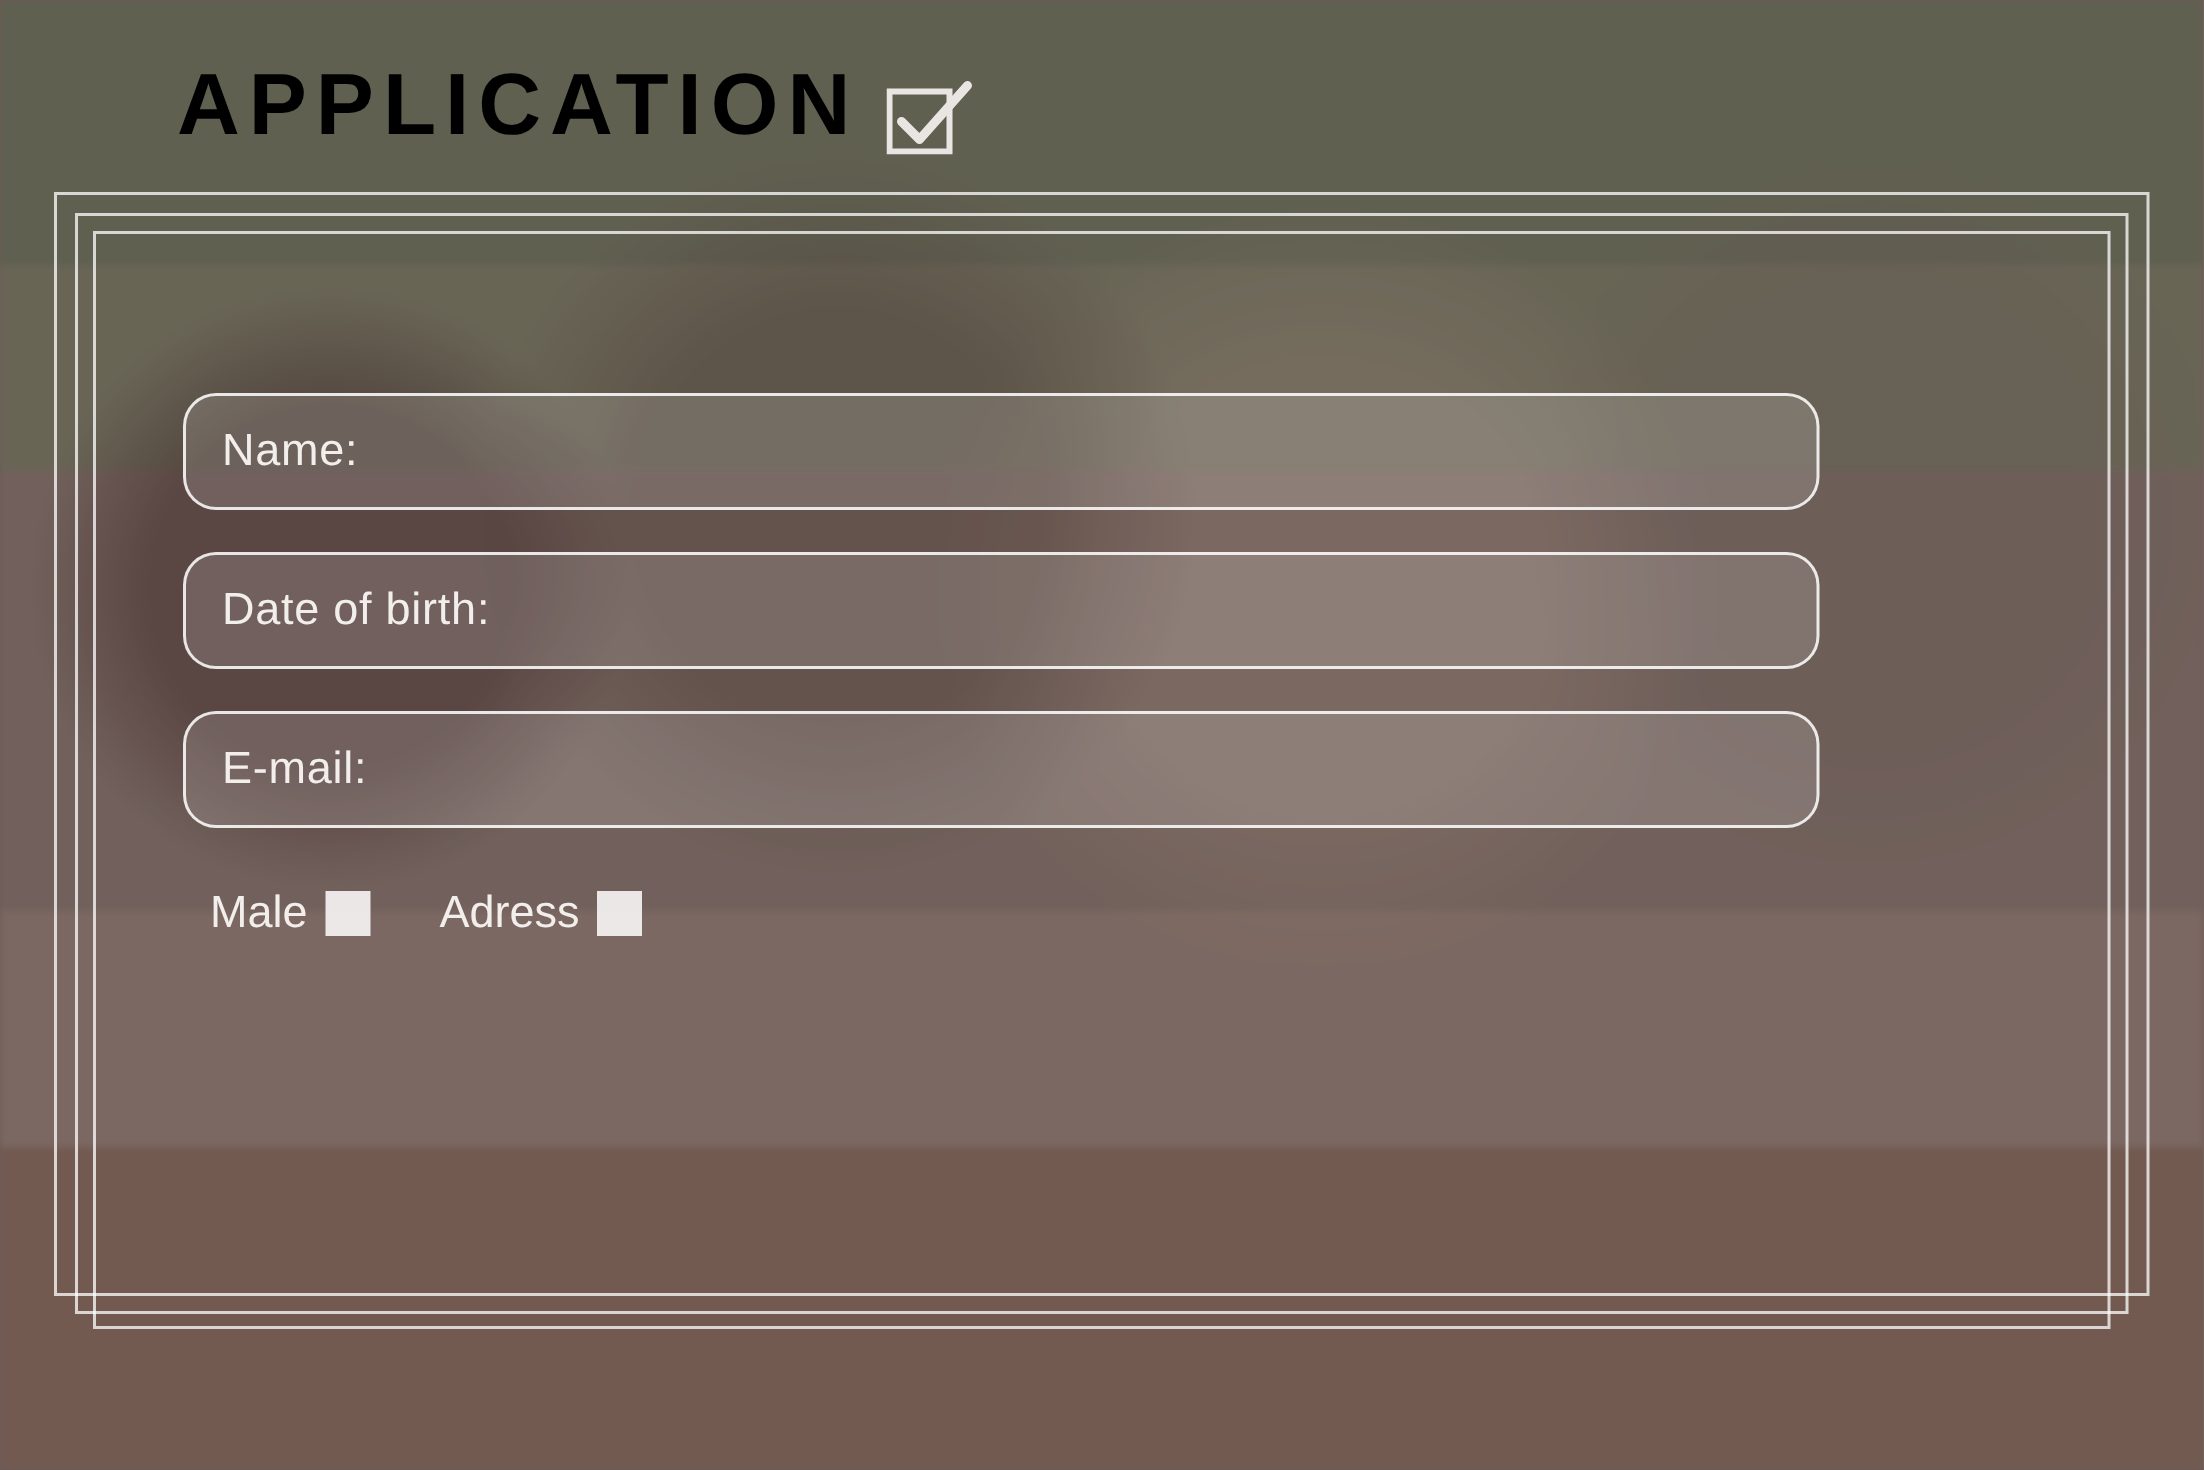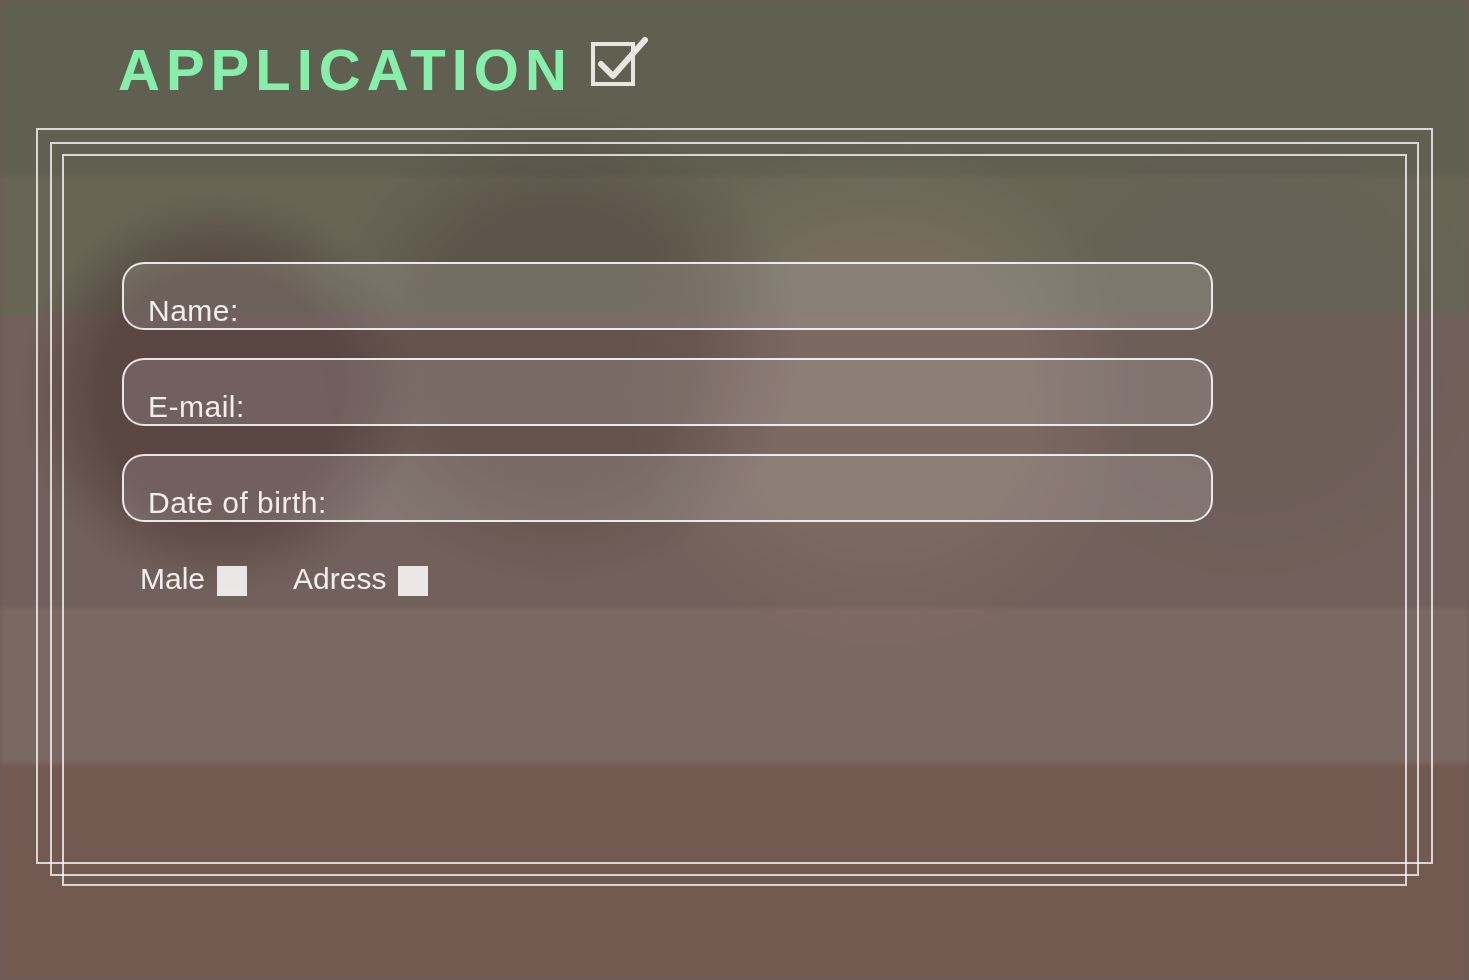--- a/index.html
+++ b/index.html
@@ -27,22 +27,22 @@
     filter: blur(2px) saturate(0.85) brightness(0.95);
   }
   .tint {
     position: absolute; inset: 0;
     background: rgba(80, 55, 55, 0.32);
   }
 
   .title {
     position: absolute;
     left: 118px; top: 36px;
-    display: flex; align-items: flex-start; gap: 18px;
-    color: #86efac;
+    display: flex; align-items: flex-end; gap: 18px;
+    color: #000000;
     font-size: 58px;
     font-weight: 700;
     letter-spacing: 6px;
     font-family: "Arial", sans-serif;
     text-transform: uppercase;
   }
   .title svg { display: block; }
 
   .frame-outer {
     position: absolute;
@@ -60,39 +60,39 @@
     border: 2px solid rgba(255,255,255,0.75);
   }
 
   .form-area {
     position: absolute;
     left: 122px; right: 256px; top: 262px;
     display: flex; flex-direction: column; gap: 28px;
   }
 
   .field {
-    height: 68px;
+    height: 78px;
     border: 2px solid rgba(255,255,255,0.85);
     border-radius: 22px;
     background: rgba(255,255,255,0.14);
-    display: flex; align-items: flex-end;
+    display: flex; align-items: center;
     padding: 0 24px;
     color: #f2eeec;
     font-size: 30px;
     font-weight: 400;
     letter-spacing: 0.5px;
   }
 
   .gender-row {
     display: flex; align-items: center; gap: 46px;
     padding-left: 18px; padding-top: 12px;
     color: #f2eeec;
     font-size: 30px;
   }
-  .gender-opt { display: flex; align-items: flex-end; gap: 12px; }
+  .gender-opt { display: flex; align-items: center; gap: 12px; }
   .checkbox {
     width: 30px; height: 30px;
     background: rgba(255,255,255,0.85);
     display: inline-block;
   }
 </style>
 </head>
 <body>
 
 <div class="bg"></div>
@@ -113,25 +113,25 @@
 <div class="frame-inner"></div>
 
 <div class="form-area">
 
   <div class="field">
     <span>Name:</span>
   </div>
 
 
   <div class="field">
-    <span>E-mail:</span>
+    <span>Date of birth:</span>
   </div>
 
   <div class="field">
-    <span>Date of birth:</span>
+    <span>E-mail:</span>
   </div>
 
   <div class="gender-row">
     <div class="gender-opt">
       <span>Male</span>
       <span class="checkbox"></span>
     </div>
     <div class="gender-opt">
       <span>Adress</span>
       <span class="checkbox"></span>

